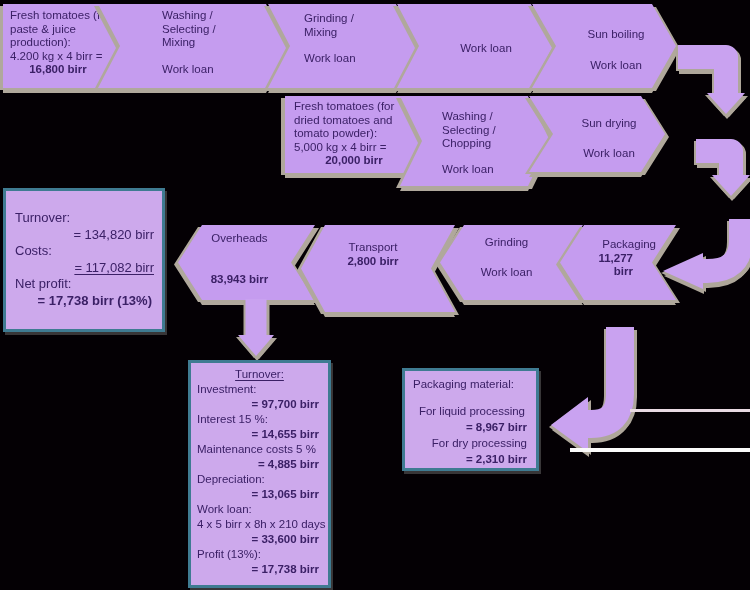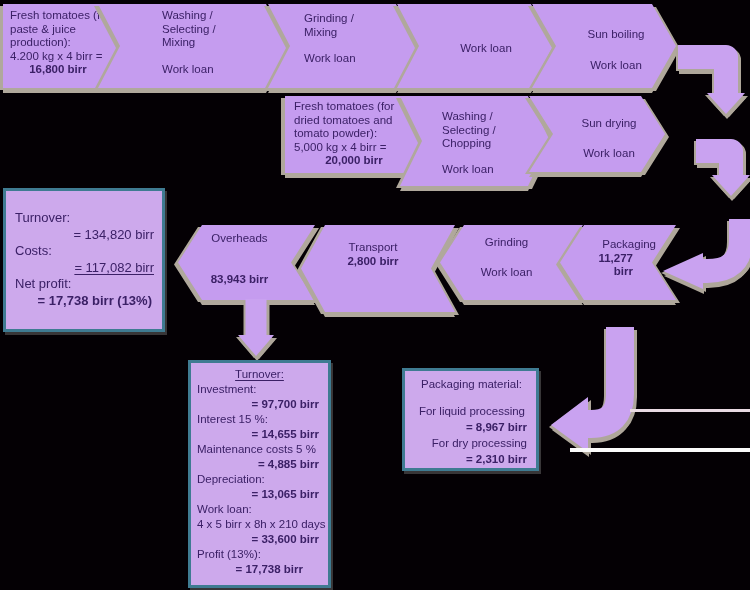--- a/index.html
+++ b/index.html
@@ -176,25 +176,25 @@
     <div class="l" style="padding-left:6px;">Interest 15 %:</div>
     <div class="r b" style="padding-right:9px;">= 14,655 birr</div>
     <div class="l" style="padding-left:6px;">Maintenance costs 5 %</div>
     <div class="r b" style="padding-right:9px;">= 4,885 birr</div>
     <div class="l" style="padding-left:6px;">Depreciation:</div>
     <div class="r b" style="padding-right:9px;">= 13,065 birr</div>
     <div class="l" style="padding-left:6px;">Work loan:</div>
     <div class="l" style="padding-left:6px;">4 x 5 birr x 8h x 210 days</div>
     <div class="r b" style="padding-right:9px;">= 33,600 birr</div>
     <div class="l" style="padding-left:6px;">Profit (13%):</div>
-    <div class="r b" style="padding-right:25px;">= 17,738 birr</div>
+    <div class="r b" style="padding-right:9px;">= 17,738 birr</div>
   </div>
 
   <div class="box" style="left:402px; top:368px; width:137px; height:103px; line-height:16px; padding-top:5px;">
-    <div class="l" style="padding-left:16px;">Packaging material:</div>
+    <div class="l" style="padding-left:8px;">Packaging material:</div>
     <div class="r" style="padding-right:11px; margin-top:11px;">For liquid processing</div>
     <div class="r b" style="padding-right:9px;">= 8,967 birr</div>
     <div class="r" style="padding-right:9px;">For dry processing</div>
     <div class="r b" style="padding-right:9px;">= 2,310 birr</div>
   </div>
 
   <div class="hline" style="left:630px; top:409px; width:120px; height:3px; background:#e9dae3;"></div>
   <div class="hline" style="left:570px; top:448px; width:180px; height:4px; background:#fbfbfb;"></div>
 
 </div>

